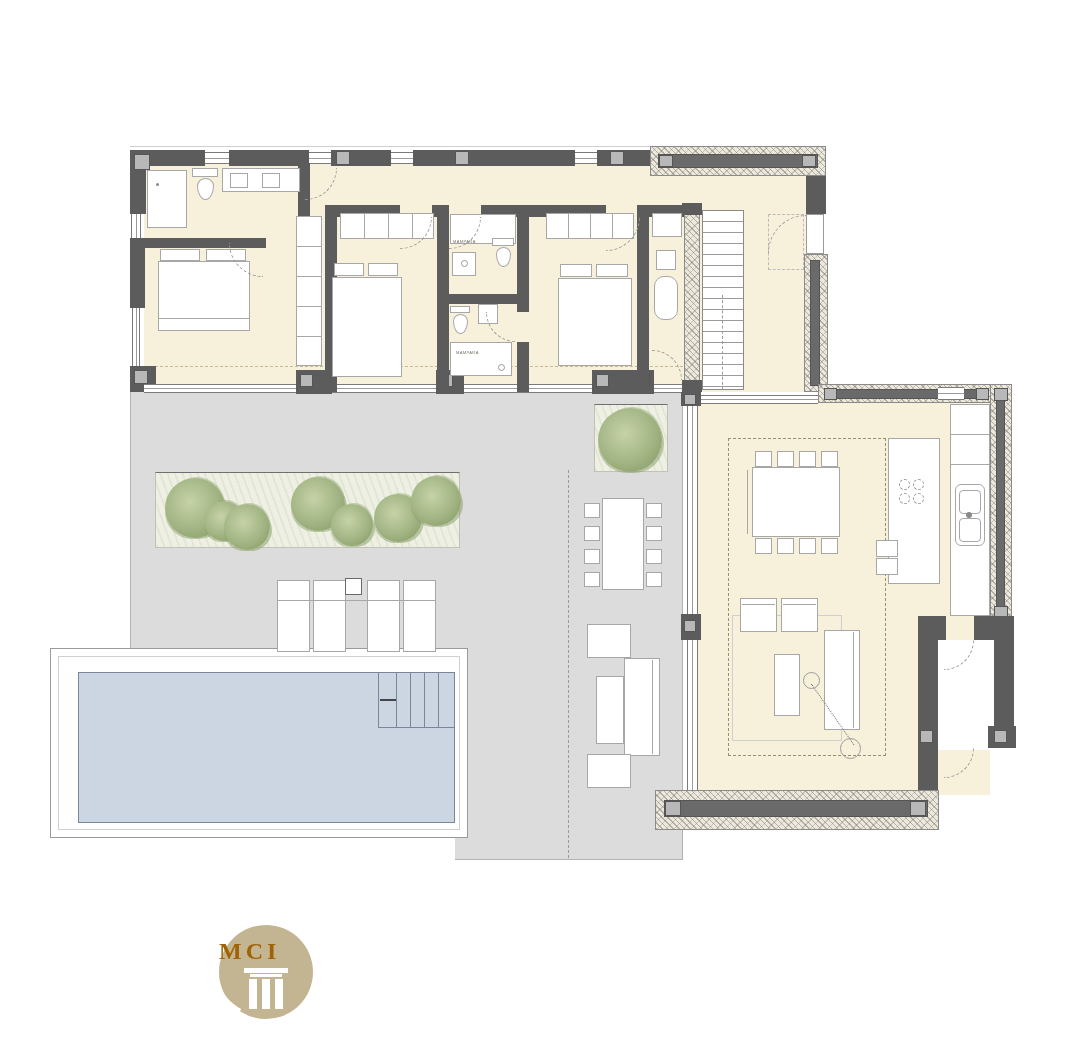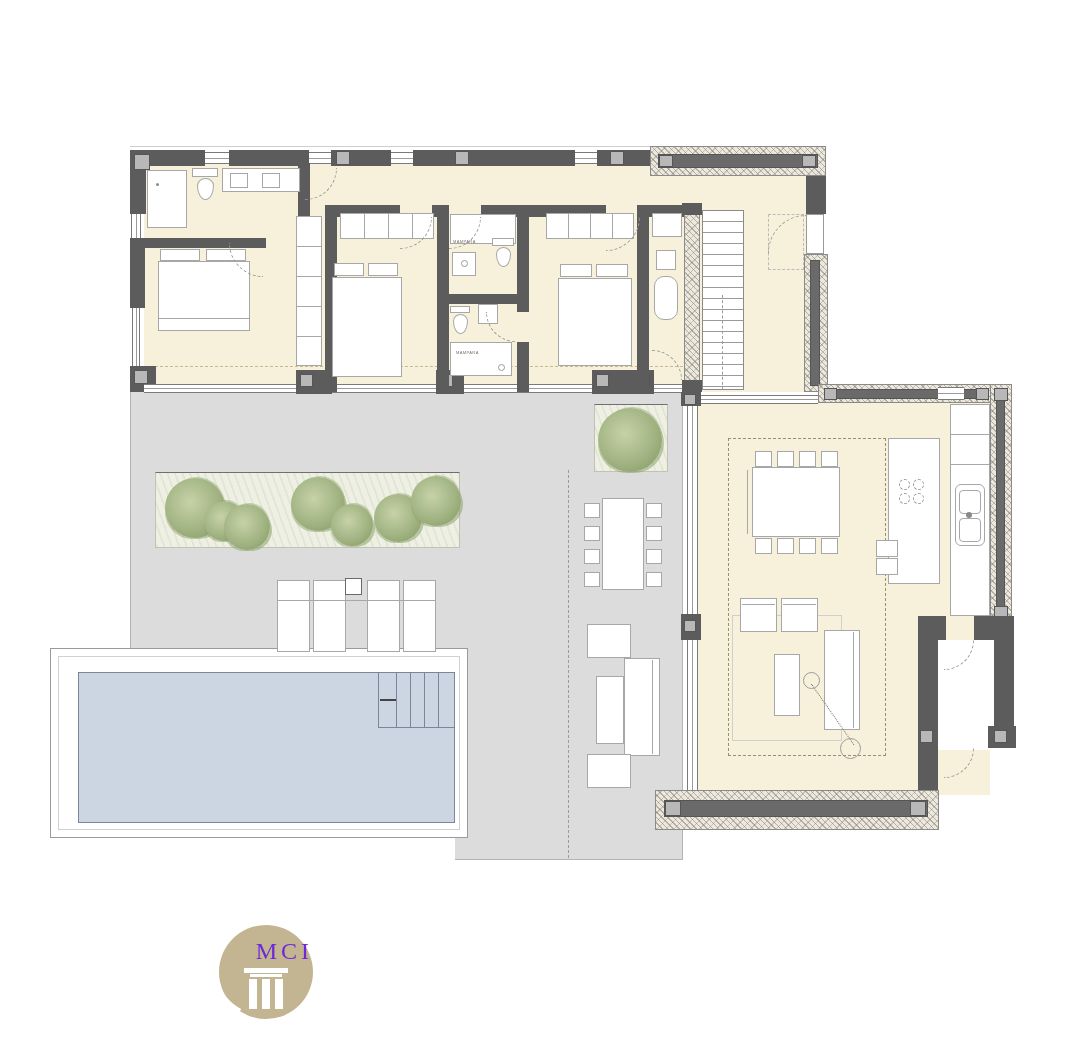--- a/index.html
+++ b/index.html
@@ -36,21 +36,21 @@
   .stairs{background:repeating-linear-gradient(to bottom,#fff 0 10px,#9a9a9a 10px 11px);border:1px solid #8a8a8a;}
   .dash{border:1px dashed #998f70;}
   .dashg{border-left:1px dashed #9b9b9b;}
   .dashr{border-top:1px dashed #c9b98f;}
   .dot{border-radius:50%;background:#8a8a8a;}
   .ring{border-radius:50%;border:1px solid #9b9b9b;background:transparent;}
   .ringd{border-radius:50%;border:1px dashed #9b9b9b;background:transparent;}
   .tiny{font-size:4px;color:#7b7468;letter-spacing:.4px;line-height:5px;}
   .logo-circle{border-radius:50%;background:#c4b592;}
   .logo-swoosh{border-radius:50%;border:4px solid transparent;border-top-color:#fff;border-left-color:#fff;transform:rotate(-18deg);}
-  .logo-text{font-family:"Liberation Serif",serif;color:#6d28d9;font-size:24px;letter-spacing:4px;text-align:right;}
+  .logo-text{font-family:"Liberation Serif",serif;color:#a16207;font-size:24px;letter-spacing:4px;text-align:left;font-weight:bold;}
   .logo-bar{background:#fff;}
 </style>
 </head>
 <body>
 
 <div id="plan">
 
   <div class="el fl" style="left:144px;top:163px;width:662px;height:229px;"></div>
   <div class="el fl" style="left:697px;top:395px;width:293px;height:400px;"></div>
   <div class="el tr" style="left:130px;top:392px;width:553px;height:256px;"></div>

